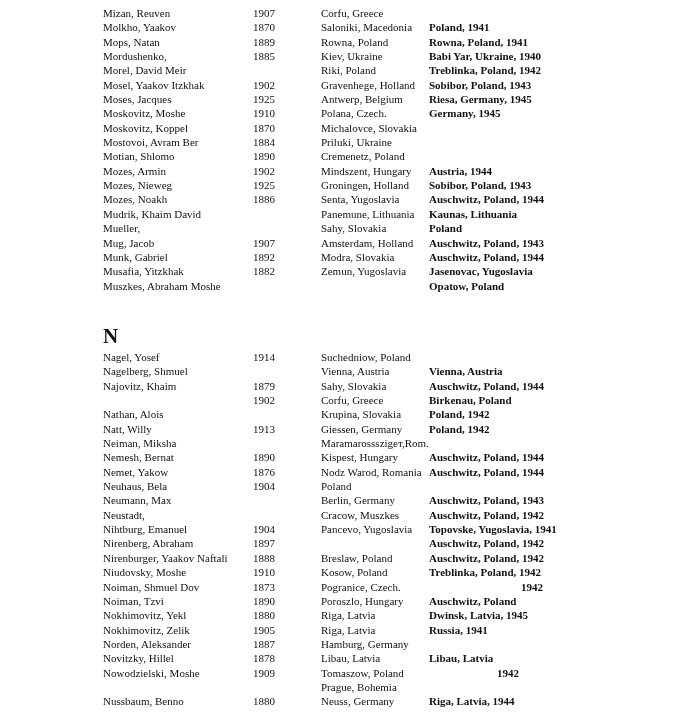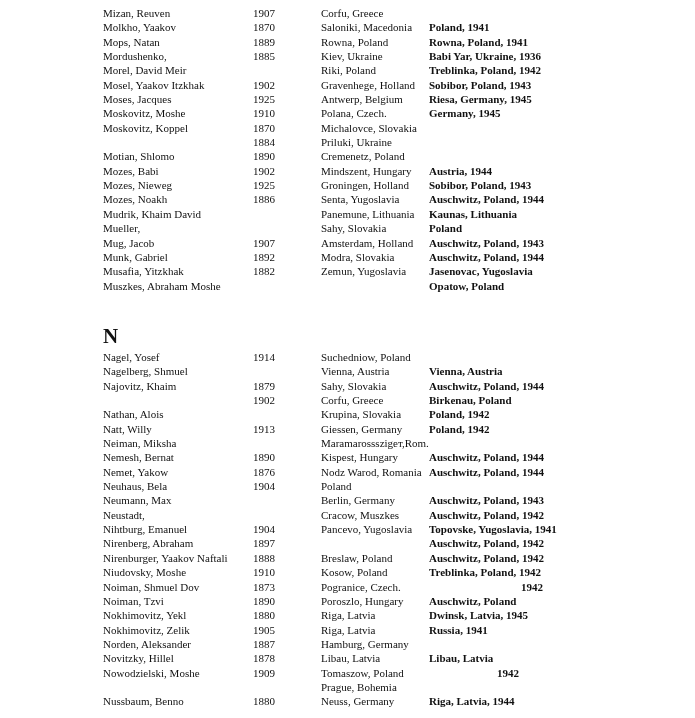--- a/index.html
+++ b/index.html
@@ -45,21 +45,21 @@
       <div class="row">
         <span class="c-name">Mops, Natan</span>
         <span class="c-year">1889</span>
         <span class="c-birth">Rowna, Poland</span>
         <span class="c-fate">Rowna, Poland, 1941</span>
       </div>
       <div class="row">
         <span class="c-name">Mordushenko,</span>
         <span class="c-year">1885</span>
         <span class="c-birth">Kiev, Ukraine</span>
-        <span class="c-fate">Babi Yar, Ukraine, 1936</span>
+        <span class="c-fate">Babi Yar, Ukraine, 1940</span>
       </div>
       <div class="row">
         <span class="c-name">Morel, David Meir</span>
         <span class="c-year"></span>
         <span class="c-birth">Riki, Poland</span>
         <span class="c-fate">Treblinka, Poland, 1942</span>
       </div>
       <div class="row">
         <span class="c-name">Mosel, Yaakov Itzkhak</span>
         <span class="c-year">1902</span>
@@ -78,32 +78,33 @@
         <span class="c-birth">Polana, Czech.</span>
         <span class="c-fate">Germany, 1945</span>
       </div>
       <div class="row">
         <span class="c-name">Moskovitz, Koppel</span>
         <span class="c-year">1870</span>
         <span class="c-birth">Michalovce, Slovakia</span>
         <span class="c-fate"></span>
       </div>
       <div class="row">
+        <span class="c-name">Mostovoi, Avram Ber</span>
         <span class="c-year">1884</span>
         <span class="c-birth">Priluki, Ukraine</span>
         <span class="c-fate"></span>
       </div>
       <div class="row">
         <span class="c-name">Motian, Shlomo</span>
         <span class="c-year">1890</span>
         <span class="c-birth">Cremenetz, Poland</span>
         <span class="c-fate"></span>
       </div>
       <div class="row">
-        <span class="c-name">Mozes, Babi</span>
+        <span class="c-name">Mozes, Armin</span>
         <span class="c-year">1902</span>
         <span class="c-birth">Mindszent, Hungary</span>
         <span class="c-fate">Austria, 1944</span>
       </div>
       <div class="row">
         <span class="c-name">Mozes, Nieweg</span>
         <span class="c-year">1925</span>
         <span class="c-birth">Groningen, Holland</span>
         <span class="c-fate">Sobibor, Poland, 1943</span>
       </div>

